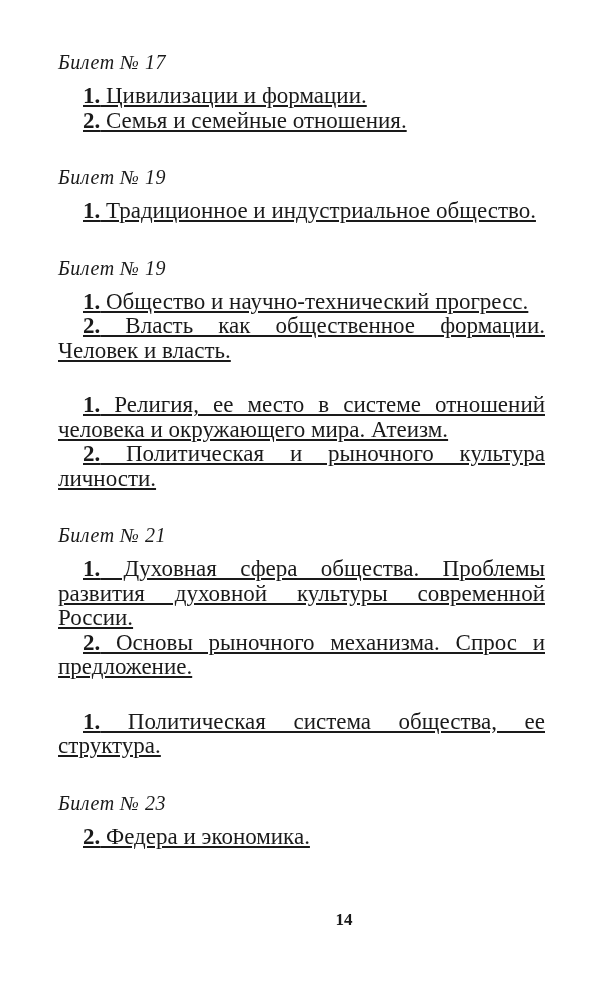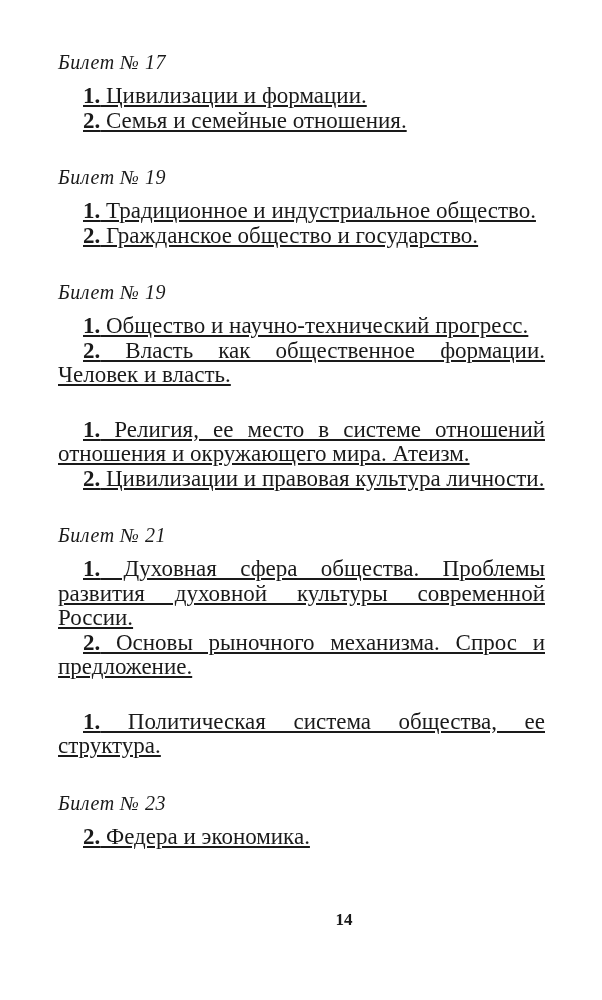--- a/index.html
+++ b/index.html
@@ -54,34 +54,33 @@
   <section class="ticket">
     <h2 class="ticket-title">Билет № 17</h2>
     <p class="question"><span class="q-num">1.</span><span> Цивилизации и формации.</span></p>
     <p class="question"><span class="q-num">2.</span><span> Семья и семейные отношения.</span></p>
   </section>
   <div class="gap"></div>
 
   <section class="ticket">
     <h2 class="ticket-title">Билет № 19</h2>
     <p class="question"><span class="q-num">1.</span><span> Традиционное и индустриальное общество.</span></p>
-    <p class="question"><span class="q-num">2.</span><span> Гражданское общество и государство.</span></p>
   </section>
   <div class="gap"></div>
 
   <section class="ticket">
     <h2 class="ticket-title">Билет № 19</h2>
     <p class="question"><span class="q-num">1.</span><span> Общество и научно-технический прогресс.</span></p>
     <p class="question"><span class="q-num">2.</span><span> Власть как общественное формации. Человек и власть.</span></p>
   </section>
   <div class="gap"></div>
 
   <section class="ticket">
-    <p class="question"><span class="q-num">1.</span><span> Религия, ее место в системе отношений отношения и окружающего мира. Атеизм.</span></p>
-    <p class="question"><span class="q-num">2.</span><span> Цивилизации и правовая культура личности.</span></p>
+    <p class="question"><span class="q-num">1.</span><span> Религия, ее место в системе отношений человека и окружающего мира. Атеизм.</span></p>
+    <p class="question"><span class="q-num">2.</span><span> Политическая и рыночного культура личности.</span></p>
   </section>
   <div class="gap"></div>
 
   <section class="ticket">
     <h2 class="ticket-title">Билет № 21</h2>
     <p class="question"><span class="q-num">1.</span><span> Духовная сфера общества. Проблемы развития духовной культуры современной России.</span></p>
     <p class="question"><span class="q-num">2.</span><span> Основы рыночного механизма. Спрос и предло­жение.</span></p>
   </section>
   <div class="gap"></div>
 

